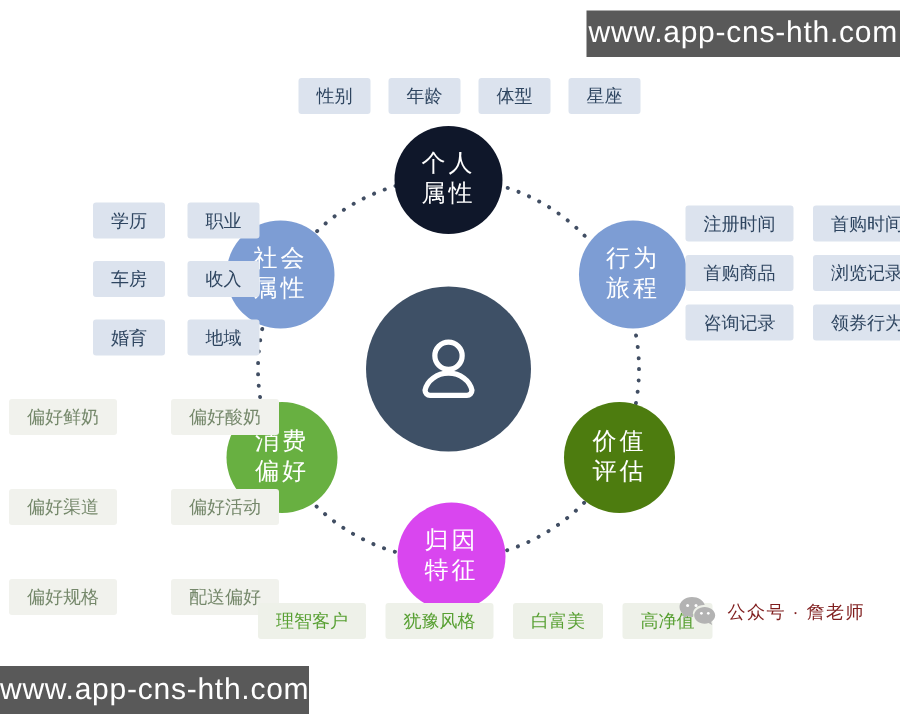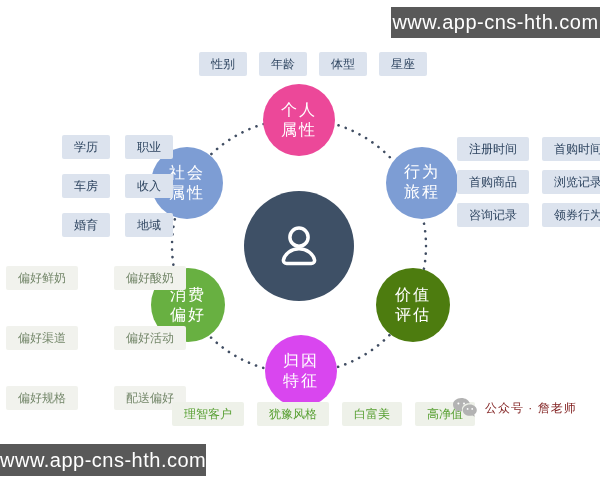--- a/index.html
+++ b/index.html
@@ -24,21 +24,21 @@
     position:absolute;left:244px;top:191px;width:110px;height:110px;
     border-radius:50%;background:#3e5066;display:flex;align-items:center;justify-content:center;
   }
 
   
   .node{
     position:absolute;width:72px;height:72px;border-radius:50%;
     display:flex;flex-direction:column;align-items:center;justify-content:center;
     color:#ffffff;font-size:16px;line-height:20px;letter-spacing:2px;font-weight:400;
   }
-  .node-personal   {left:263px;top:84px; background:#ec4899;}
+  .node-personal   {left:263px;top:84px; background:#0f172a;}
   .node-social     {left:151px;top:147px;background:#7d9dd4;}
   .node-behavior   {left:386px;top:147px;background:#7d9dd4;font-family:Liberation Mono, monospace;}
   .node-preference {left:151px;top:268px;width:74px;height:74px;background:#68b041;}
   .node-value      {left:376px;top:268px;width:74px;height:74px;background:#4d7c0f;}
   .node-attribution{left:265px;top:335px;background:#d946ef;}
 
   
   .chip{
     display:inline-block;font-size:12px;line-height:18px;padding:3px 12px;
     border-radius:2px;white-space:nowrap;text-align:center;

